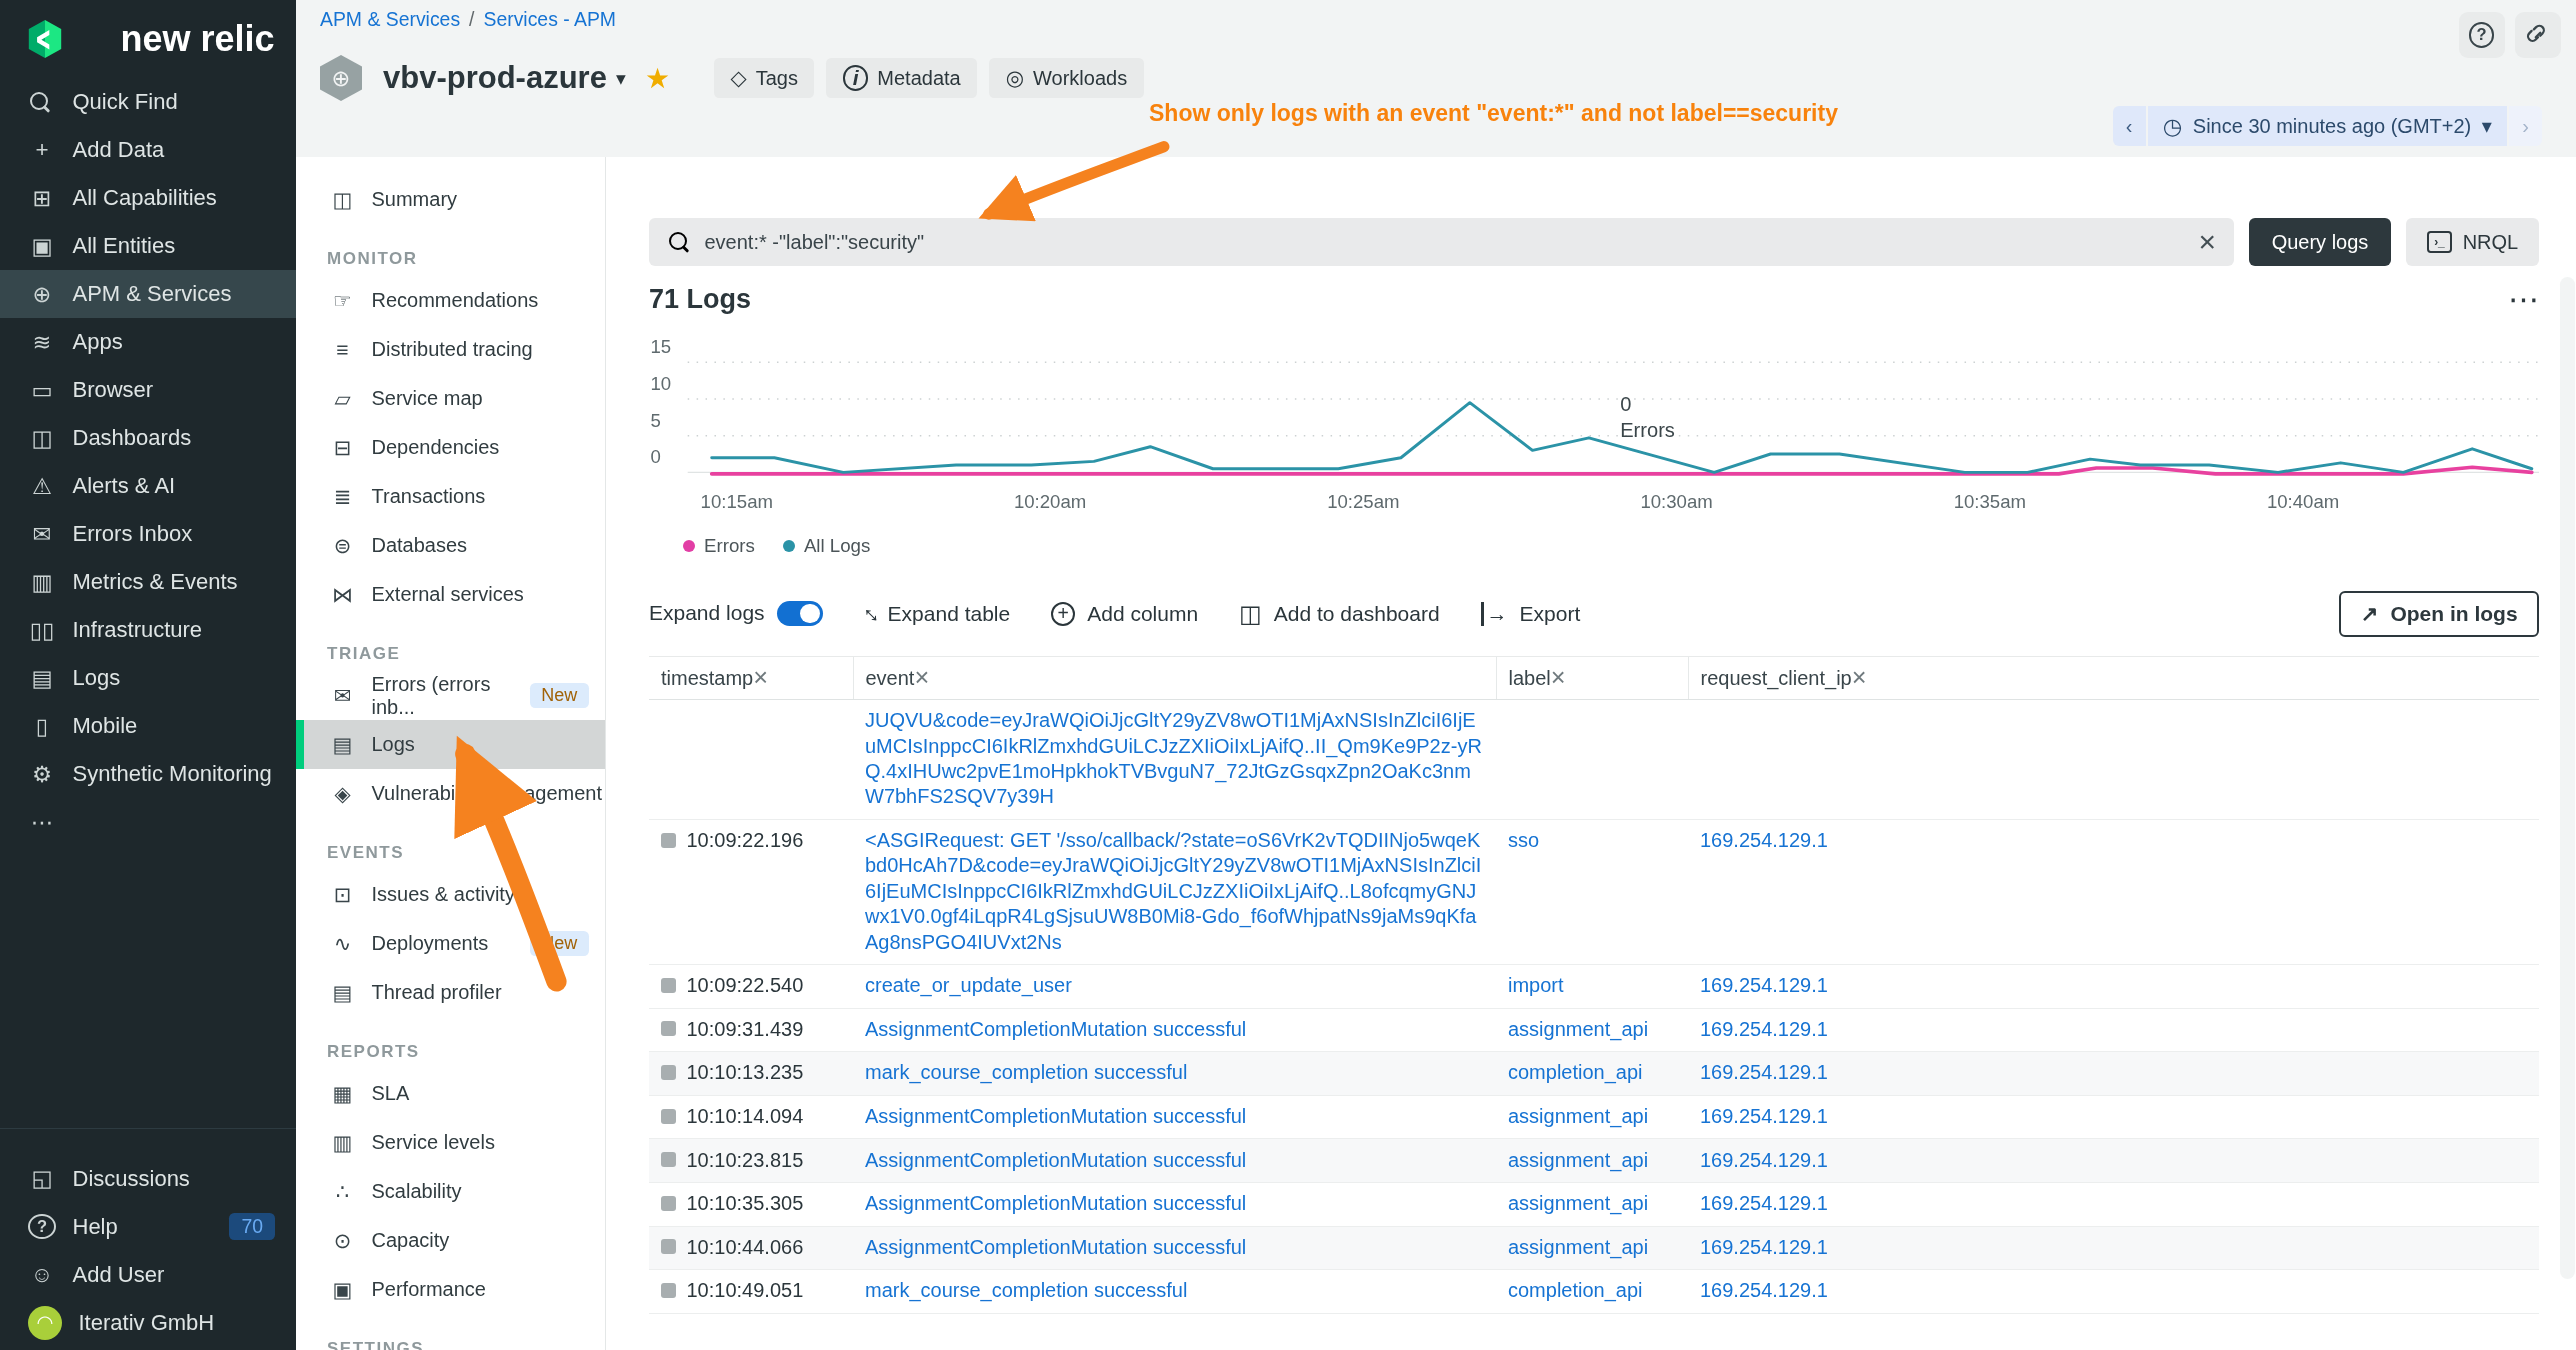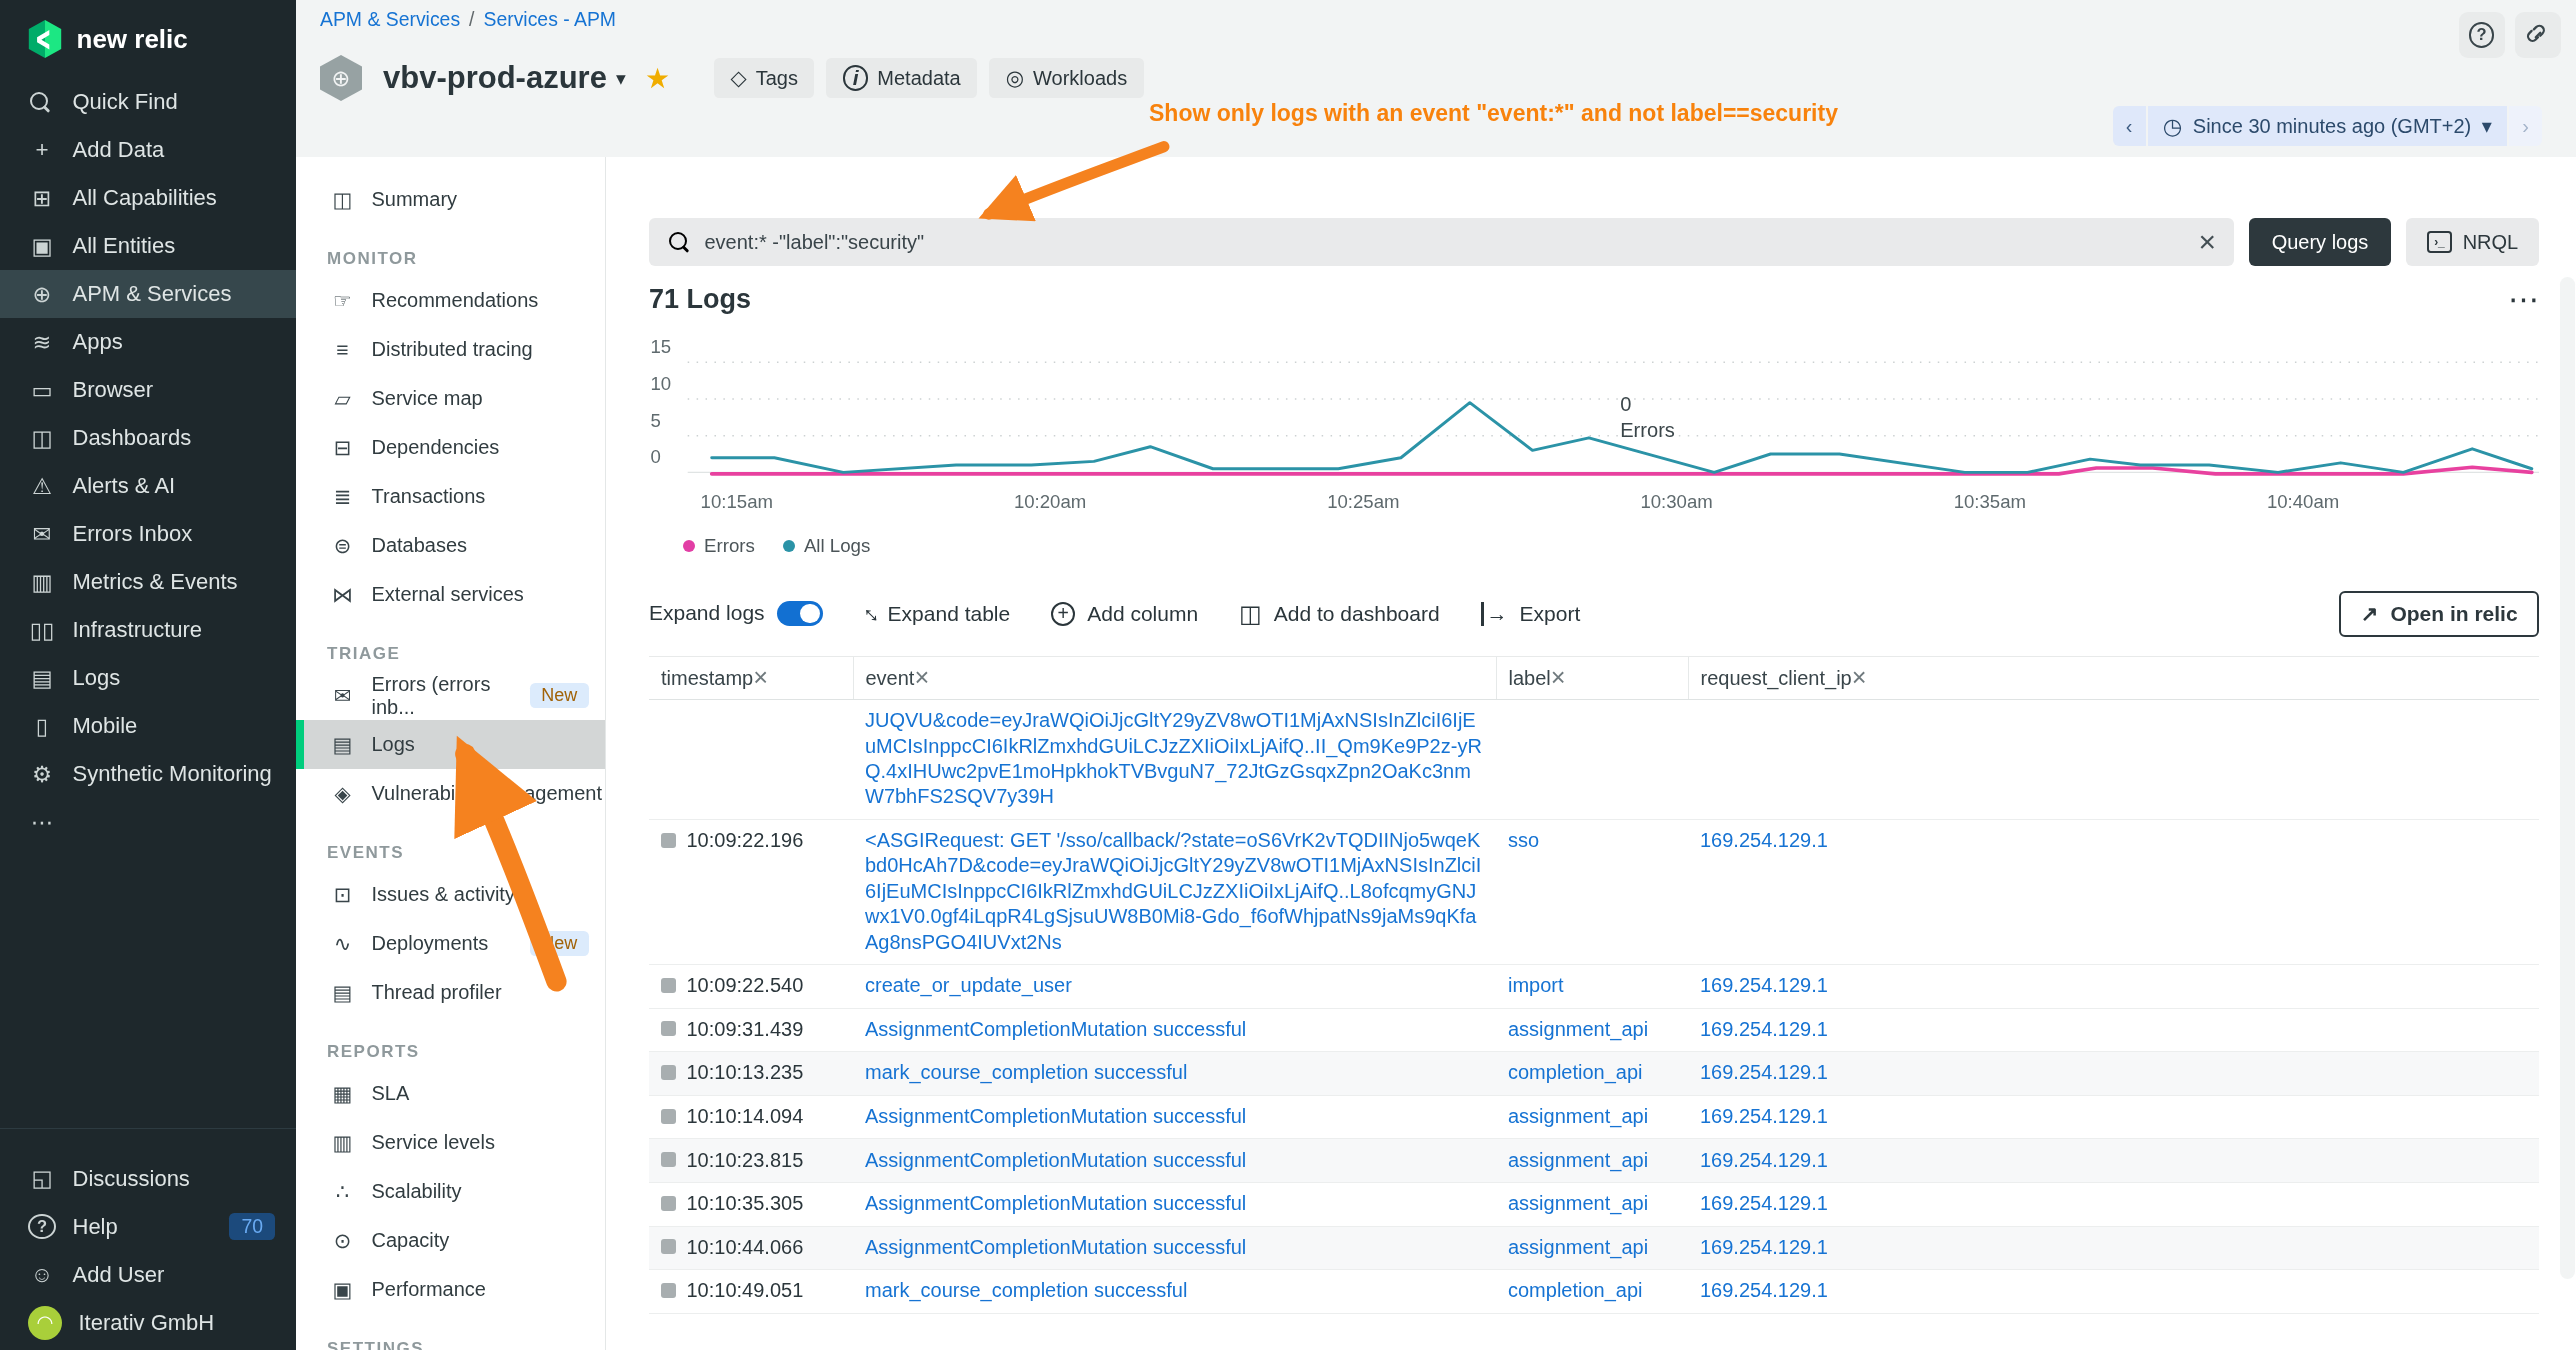--- a/index.html
+++ b/index.html
@@ -3,21 +3,21 @@
 <meta charset="utf-8">
 <style>
   * { margin:0; padding:0; box-sizing:border-box; }
   html,body { width:2576px; height:1351px; overflow:hidden; background:#fff;
     font-family:"Liberation Sans", sans-serif; }
   .app { display:flex; width:100%; height:100%; position:relative; }
 
   
   .gnav { width:296px; flex:none; background:#1e282c; color:#dfe5e5; position:relative; }
   .logo { height:78px; display:flex; align-items:center; gap:13.5px; padding-left:27px; }
-  .logo-text { font-size:26px; font-weight:600; color:#fff; letter-spacing:0; }
+  .logo-text { font-size:36px; font-weight:600; color:#fff; letter-spacing:0;margin-left:44px; }
   .gitem { height:48px; display:flex; align-items:center; gap:16.5px; padding-left:28px;
     font-size:22px; color:#dfe5e5; cursor:pointer; }
   .gitem.sel { background:#36474c; }
   .gicon { width:28px; min-width:28px; text-align:center; font-size:22.4px; color:#ccd4d4;
     display:inline-flex; justify-content:center; align-items:center; }
   .gnav-footer { position:absolute; bottom:4.5px; left:0; right:0;
     border-top:1.5px solid #2d3b41; padding-top:25.4px; }
   .badge-blue { margin-left:auto; margin-right:21px; background:#1c4a7c; color:#69aaf2;
     font-size:19.4px; padding:2.2px 12px; border-radius:5.2px; }
 
@@ -465,21 +465,21 @@
             <span style="font-size:24px">◫</span>
             <span>Add to dashboard</span>
           </button>
           <button class="tb-item">
             <span class="ic-export"></span>
             <span>Export</span>
           </button>
           <span class="spacer"></span>
           <button class="btn-outline">
             <span class="ic-external"></span>
-            <span>Open in relic</span>
+            <span>Open in logs</span>
           </button>
         </div>
 
         <table>
           <colgroup>
               <col class="c1">
               <col class="c2">
               <col class="c3">
               <col>
             </colgroup>

